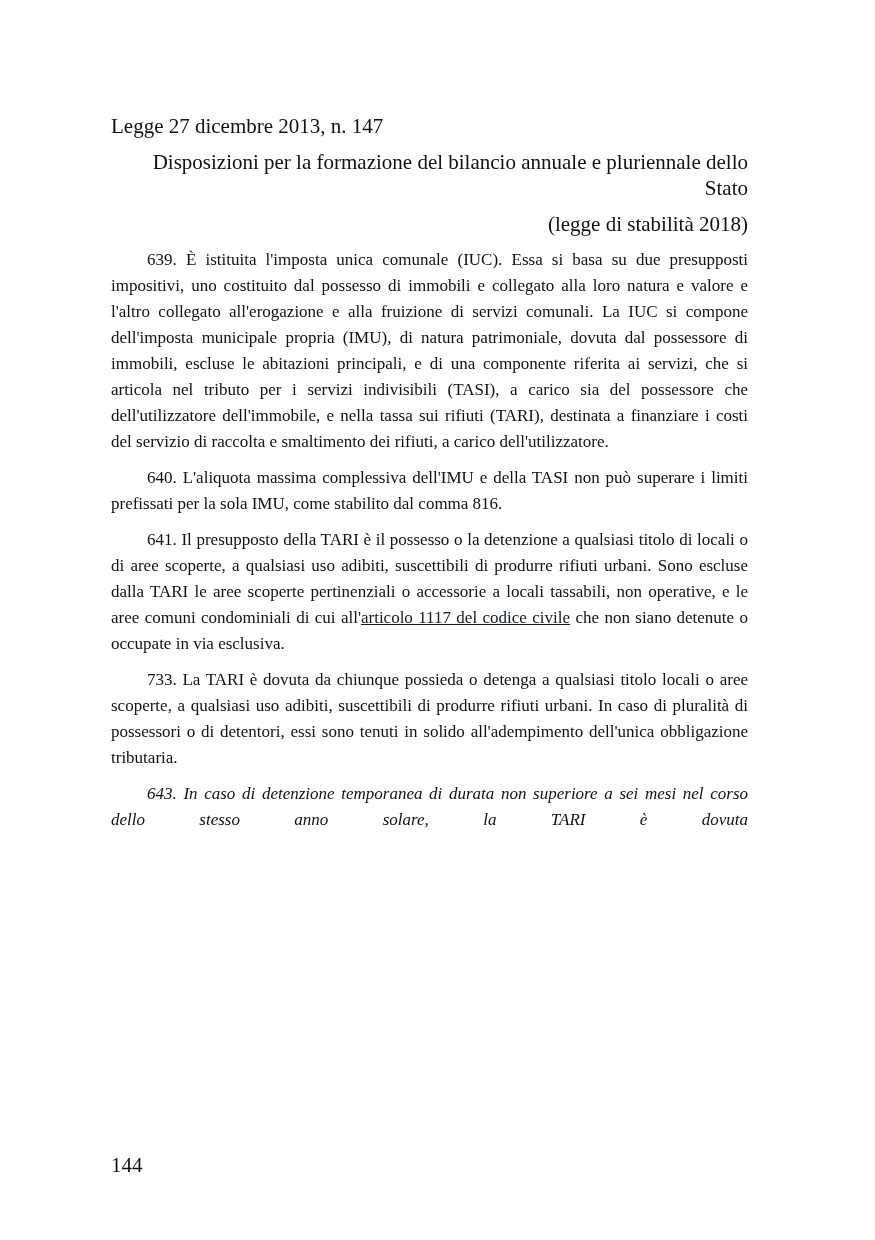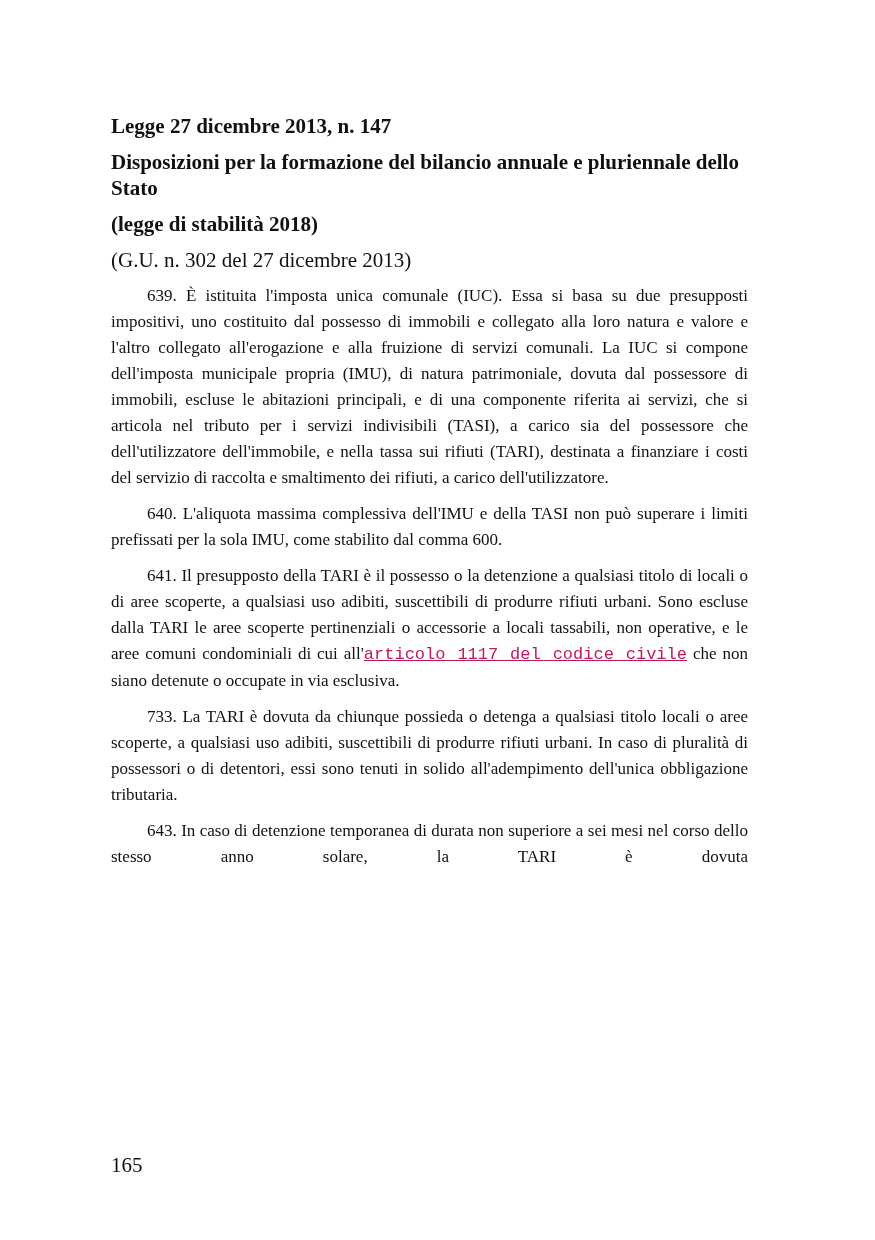--- a/index.html
+++ b/index.html
@@ -15,66 +15,65 @@
       font-family: "Liberation Serif", "DejaVu Serif", serif;
       color: #111111;
     }
     .page {
       position: absolute;
       left: 111px;
       top: 113px;
       width: 637px;
     }
     .title {
-      font-weight: bold;
+      font-weight: normal;
       font-size: 21px;
       line-height: 26px;
       margin: 0 0 10px 0;
     }
     .subtitle {
-      font-weight: bold;
+      font-weight: normal;
       font-size: 21px;
       line-height: 26px;
       margin: 0 0 10px 0;
+      text-align: right;
     }
     .meta {
       font-size: 21px;
       line-height: 26px;
       margin: 0 0 10px 0;
     }
     .para {
       font-size: 17px;
       line-height: 26px;
       text-align: justify;
       text-indent: 36px;
       margin: 0 0 10px 0;
       hyphens: none;
     }
     .link {
       text-decoration: underline;
-      color: #be185d;
-      font-family: Liberation Mono, monospace;
+      color: #0f172a;
     }
     .page-number {
       position: absolute;
       left: 111px;
       top: 1152px;
       font-size: 21px;
       line-height: 26px;
     }
   </style>
 </head>
 <body>
 
 <div class="page">
   <p class="title">Legge 27 dicembre 2013, n. 147</p>
   <p class="subtitle">Disposizioni per la formazione del bilancio annuale e pluriennale dello Stato</p>
   <p class="subtitle">(legge di stabilità 2018)</p>
-  <p class="meta">(G.U. n. 302 del 27 dicembre 2013)</p>
 
   <p class="para">639. È istituita l'imposta unica comunale (IUC). Essa si basa su due presupposti impositivi, uno costituito dal possesso di immobili e collegato alla loro natura e valore e l'altro collegato all'erogazione e alla fruizione di servizi comunali. La IUC si compone dell'imposta municipale propria (IMU), di natura patrimoniale, dovuta dal possessore di immobili, escluse le abitazioni principali, e di una componente riferita ai servizi, che si articola nel tributo per i servizi indivisibili (TASI), a carico sia del possessore che dell'utilizzatore dell'immobile, e nella tassa sui rifiuti (TARI), destinata a finanziare i costi del servizio di raccolta e smaltimento dei rifiuti, a carico dell'utilizzatore.</p>
-  <p class="para">640. L'aliquota massima complessiva dell'IMU e della TASI non può superare i limiti prefissati per la sola IMU, come stabilito dal comma 600.</p>
+  <p class="para">640. L'aliquota massima complessiva dell'IMU e della TASI non può superare i limiti prefissati per la sola IMU, come stabilito dal comma 816.</p>
   <p class="para"><span>641. Il presupposto della TARI è il possesso o la detenzione a qualsiasi titolo di locali o di aree scoperte, a qualsiasi uso adibiti, suscettibili di produrre rifiuti urbani. Sono escluse dalla TARI le aree scoperte pertinenziali o accessorie a locali tassabili, non operative, e le aree comuni condominiali di cui all'</span><span class="link">articolo 1117 del codice civile</span><span> che non siano detenute o occupate in via esclusiva.</span></p>
   <p class="para">733. La TARI è dovuta da chiunque possieda o detenga a qualsiasi titolo locali o aree scoperte, a qualsiasi uso adibiti, suscettibili di produrre rifiuti urbani. In caso di pluralità di possessori o di detentori, essi sono tenuti in solido all'adempimento dell'unica obbligazione tributaria.</p>
-  <p class="para" style="text-align-last: justify;">643. In caso di detenzione temporanea di durata non superiore a sei mesi nel corso dello stesso anno solare, la TARI è dovuta</p>
+  <p class="para" style="text-align-last: justify; font-style: italic;">643. In caso di detenzione temporanea di durata non superiore a sei mesi nel corso dello stesso anno solare, la TARI è dovuta</p>
 </div>
 
-<div class="page-number">165</div>
+<div class="page-number">144</div>
 
 </body></html>

